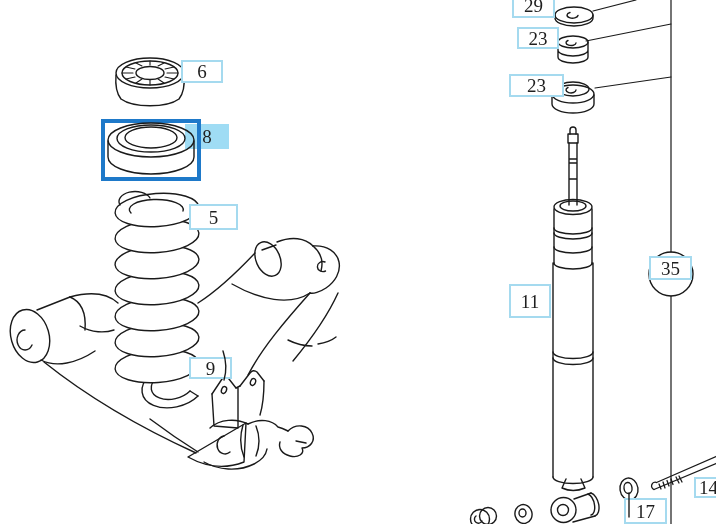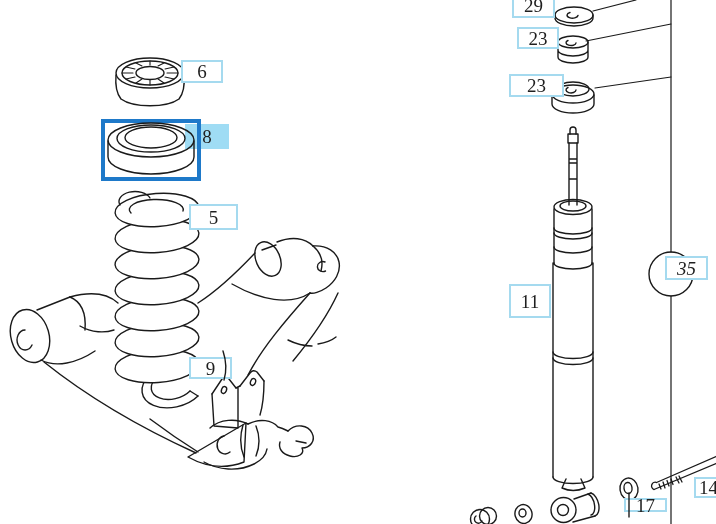--- a/index.html
+++ b/index.html
@@ -171,22 +171,22 @@
     </g>
   </svg>
 
   <div class="callout" style="left:512px;top:-7px;width:43px;height:25px;">29</div>
   <div class="callout" style="left:517px;top:27px;width:42px;height:22px;">23</div>
   <div class="callout" style="left:509px;top:74px;width:55px;height:23px;">23</div>
   <div class="callout" style="left:181px;top:60px;width:42px;height:23px;">6</div>
   <div class="callout" style="left:189px;top:204px;width:49px;height:26px;">5</div>
   <div class="callout" style="left:189px;top:357px;width:43px;height:22px;">9</div>
   <div class="callout" style="left:509px;top:284px;width:42px;height:34px;">11</div>
-  <div class="callout" style="left:665px;top:256px;width:43px;height:24px;font-style:italic;">35</div>
-  <div class="callout" style="left:624px;top:498px;width:43px;height:14px;">17</div>
+  <div class="callout" style="left:649px;top:256px;width:43px;height:24px;">35</div>
+  <div class="callout" style="left:624px;top:498px;width:43px;height:26px;">17</div>
   <div class="callout callout-cut" style="left:694px;top:477px;width:36px;height:21px;">14</div>
 
   <svg width="716" height="524" viewBox="0 0 716 524">
     <g stroke="#1a1a1a" stroke-width="1.4" fill="none" stroke-linecap="round">
       <path d="M223,351 c3,9 4,19 1,29"></path>
       <path d="M629,493 L629,517"></path>
     </g>
   </svg>
 </div>
 

